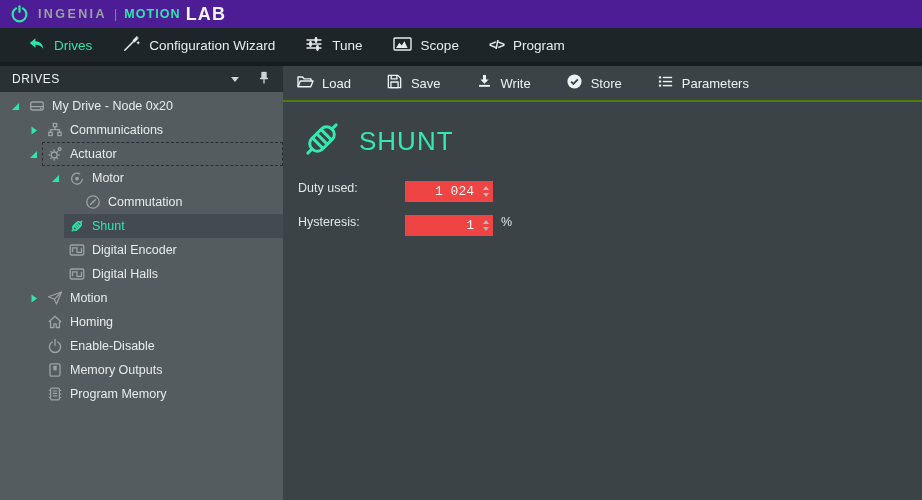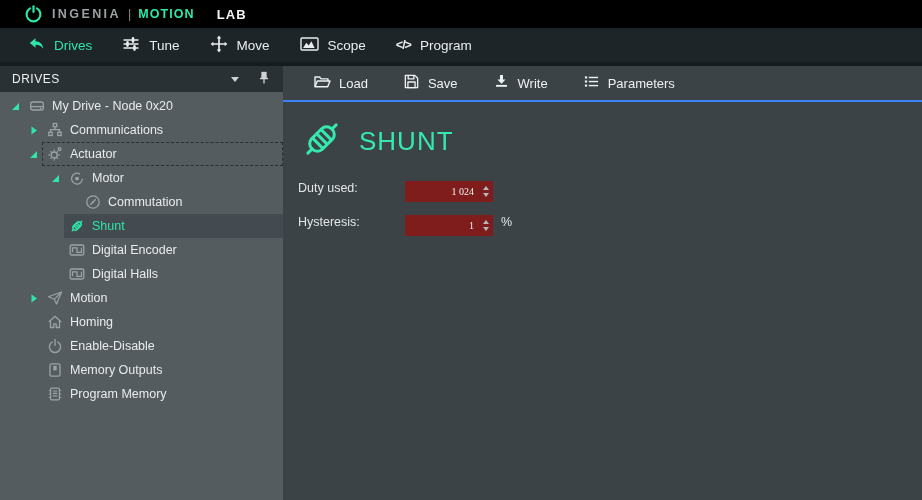--- a/index.html
+++ b/index.html
@@ -4,26 +4,26 @@
 <style>
   html,body{margin:0;padding:0}
   body{
     width:922px;height:500px;overflow:hidden;
     font-family:"Liberation Sans",sans-serif;
     background:#3b4347;-webkit-font-smoothing:antialiased;
   }
   .app{display:flex;flex-direction:column;height:500px}
 
   
-  .titlebar{height:28px;background:#000000;display:flex;align-items:center;padding-left:24px;flex:none}
+  .titlebar{height:28px;background:#4c1d95;display:flex;align-items:center;padding-left:10px;flex:none}
   .logo{display:flex;align-items:center;margin-right:9px}
   .brand-primary{color:#9aa1a2;font-size:12.5px;font-weight:700;letter-spacing:2.4px}
   .brand-divider{color:#848b8c;font-size:12.5px;margin:0 7px;font-weight:400}
   .brand-secondary{color:#2ee6a8;font-size:12.5px;font-weight:700;letter-spacing:1.1px}
-  .brand-suffix{color:#f2f4f4;font-size:13px;font-weight:700;letter-spacing:1.1px;margin-left:22px}
+  .brand-suffix{color:#f2f4f4;font-size:18px;font-weight:700;letter-spacing:1.1px;margin-left:5px}
 
   
   .menubar{height:34px;background:#1d2528;display:flex;align-items:center;padding-left:12px;flex:none}
   .menu-item{display:flex;align-items:center;gap:9px;padding:0 15px;height:100%;color:#e9eced;font-size:13.5px;cursor:default;white-space:nowrap}
   .menu-item.active{color:#2ee6a8}
   .ic-code{font-weight:700;font-size:12.5px;letter-spacing:-1px}
   .ic-code::before{content:"</>"}
 
   
   .workspace{flex:1;display:flex;border-top:4px solid #161c1e;min-height:0}
@@ -36,31 +36,31 @@
   .tree-row{height:24px;display:flex;align-items:center;}
   .d0{padding-left:6px}.d1{padding-left:24px}.d2{padding-left:46px}.d3{padding-left:62px}
   .toggle{width:18px;flex:none;display:flex;justify-content:center;align-items:center}
   .row-inner{display:flex;align-items:center;gap:7px;flex:1;height:22px;padding:0 4px;border:1px dashed transparent;color:#e9ebeb;font-size:12.5px;white-space:nowrap}
   .ticon{width:16px;height:16px;flex:none;display:flex;align-items:center;justify-content:center}
   .tree-row.selected .row-inner{background:#434b50;color:#2ee6a8}
   .tree-row.focused .row-inner{border-color:#292f33}
 
   
   .main{flex:1;display:flex;flex-direction:column;background:#3b4347;min-width:0}
-  .toolbar{height:34px;flex:none;display:flex;align-items:center;padding-left:20px;border-bottom:2px solid #3b82f6}
+  .toolbar{height:34px;flex:none;display:flex;align-items:center;padding-left:3px;border-bottom:2px solid #4d7c0f}
   .tb-btn{display:flex;align-items:center;gap:8px;color:#eef1f1;font-size:13px;padding:0 10px;margin-right:15px;height:100%;cursor:default;white-space:nowrap}
 
   .content{flex:1;padding:13px 0 0 15px}
   .page-header{display:flex;align-items:center;gap:13px;margin-bottom:14px;height:52px}
   .page-title{color:#35e9ae;font-size:26px;font-weight:400;letter-spacing:1px}
 
   .form-row{display:flex;align-items:flex-start;margin-bottom:13px}
   .f-label{width:107px;color:#e3e6e6;font-size:12.5px}
   .spinbox{position:relative;width:88px;height:21px;flex:none}
-  .spin-input{width:100%;height:100%;box-sizing:border-box;background:#7f1d1d;border:none;outline:none;color:#f2f4f4;font-size:10px;text-align:right;padding:0 19px 0 6px;font-family:Liberation Serif, serif}
+  .spin-input{width:100%;height:100%;box-sizing:border-box;background:#ef4444;border:none;outline:none;color:#f2f4f4;font-size:13px;text-align:right;padding:0 19px 0 6px;font-family:Liberation Mono, monospace}
   .spin-arrows{position:absolute;right:4px;top:0;height:100%;display:flex;flex-direction:column;justify-content:center;gap:3px}
   .spin-up{width:0;height:0;border-left:3.5px solid transparent;border-right:3.5px solid transparent;border-bottom:4.5px solid #b5babc}
   .spin-down{width:0;height:0;border-left:3.5px solid transparent;border-right:3.5px solid transparent;border-top:4.5px solid #b5babc}
   .f-suffix{margin-left:8px;color:#e3e6e6;font-size:12.5px}
 </style>
 </head>
 <body>
 
 <div class="app">
 
@@ -81,38 +81,37 @@
     <div class="menu-item active">
       <span>
         <svg width="18" height="18" viewBox="0 0 18 18">
             <path d="M8.5 3.2L2.8 8l5.7 4.8V9.7c3.7 0 6 1.3 7.7 4-.4-4.7-3.5-7.2-7.7-7.4V3.2z" fill="#2ee6a8"></path>
           </svg>
       </span>
       <span>Drives</span>
     </div>
     <div class="menu-item">
       <span>
+        <svg width="18" height="18" viewBox="0 0 18 18" stroke="#e9eced" fill="none" stroke-width="1.5" stroke-linecap="round">
+          <path d="M2.8 15.2l8.4-8.4"></path>
+            <path d="M12.2 5.8l1.6-1.6" stroke-width="3"></path>
+          <path d="M14.8 1.6v2.8M13.4 3h2.8" stroke-width="1.2"></path>
+          <path d="M16.2 6.8v2M15.2 7.8h2" stroke-width="1.1"></path>
+        </svg>
+      </span>
+      <span>Configuration Wizard</span>
+    </div>
+    <div class="menu-item">
+      <span>
         <svg width="18" height="18" viewBox="0 0 18 18" stroke="#e9eced" stroke-linecap="round">
           <path d="M2 5h14M2 9h14M2 13h14" stroke-width="1.4"></path>
           <path d="M11 3.4v3.2M5.5 7.4v3.2M12.5 11.4v3.2" stroke-width="2.6"></path>
         </svg>
       </span>
       <span>Tune</span>
-    </div>
-    <div class="menu-item">
-      <span>
-        <svg width="18" height="18" viewBox="0 0 18 18" fill="#e9eced">
-          <path d="M9 3v12M3 9h12" stroke="#e9eced" stroke-width="1.7"></path>
-          <polygon points="9,0.6 11.3,3.4 6.7,3.4"></polygon>
-            <polygon points="9,17.4 11.3,14.6 6.7,14.6"></polygon>
-          <polygon points="0.6,9 3.4,6.7 3.4,11.3"></polygon>
-            <polygon points="17.4,9 14.6,6.7 14.6,11.3"></polygon>
-        </svg>
-      </span>
-      <span>Move</span>
     </div>
     <div class="menu-item">
       <span>
         <svg width="19" height="18" viewBox="0 0 19 18">
           <rect x="1" y="3" width="17" height="12" rx="1" fill="none" stroke="#e9eced" stroke-width="1.4"></rect>
           <path d="M3 13l3.4-5.2 2.3 2.7 2.7-4.2 3.2 6.7z" fill="#e9eced"></path>
         </svg>
       </span>
       <span>Scope</span>
     </div>
@@ -364,20 +363,29 @@
           <span>
             <svg width="17" height="17" viewBox="0 0 18 18" fill="#eef1f1">
               <path d="M9 11.5L4.7 7h2.7V2h3.2v5h2.7L9 11.5z"></path>
               <rect x="3.2" y="12.6" width="11.6" height="2"></rect>
             </svg>
           </span>
           <span>Write</span>
         </div>
         <div class="tb-btn">
           <span>
+            <svg width="17" height="17" viewBox="0 0 18 18">
+              <circle cx="9" cy="9" r="7.5" fill="#eef1f1"></circle>
+              <path d="M5.4 9.2l2.4 2.4 4.8-4.9" stroke="#3b4347" stroke-width="1.9" fill="none"></path>
+            </svg>
+          </span>
+          <span>Store</span>
+        </div>
+        <div class="tb-btn">
+          <span>
             <svg width="17" height="17" viewBox="0 0 18 18" fill="#eef1f1">
               <rect x="2" y="3.6" width="2.4" height="2.2"></rect>
                 <rect x="2" y="7.9" width="2.4" height="2.2"></rect>
                 <rect x="2" y="12.2" width="2.4" height="2.2"></rect>
               <rect x="6.2" y="4" width="9.8" height="1.5"></rect>
                 <rect x="6.2" y="8.3" width="9.8" height="1.5"></rect>
                 <rect x="6.2" y="12.6" width="9.8" height="1.5"></rect>
             </svg>
           </span>
           <span>Parameters</span>

